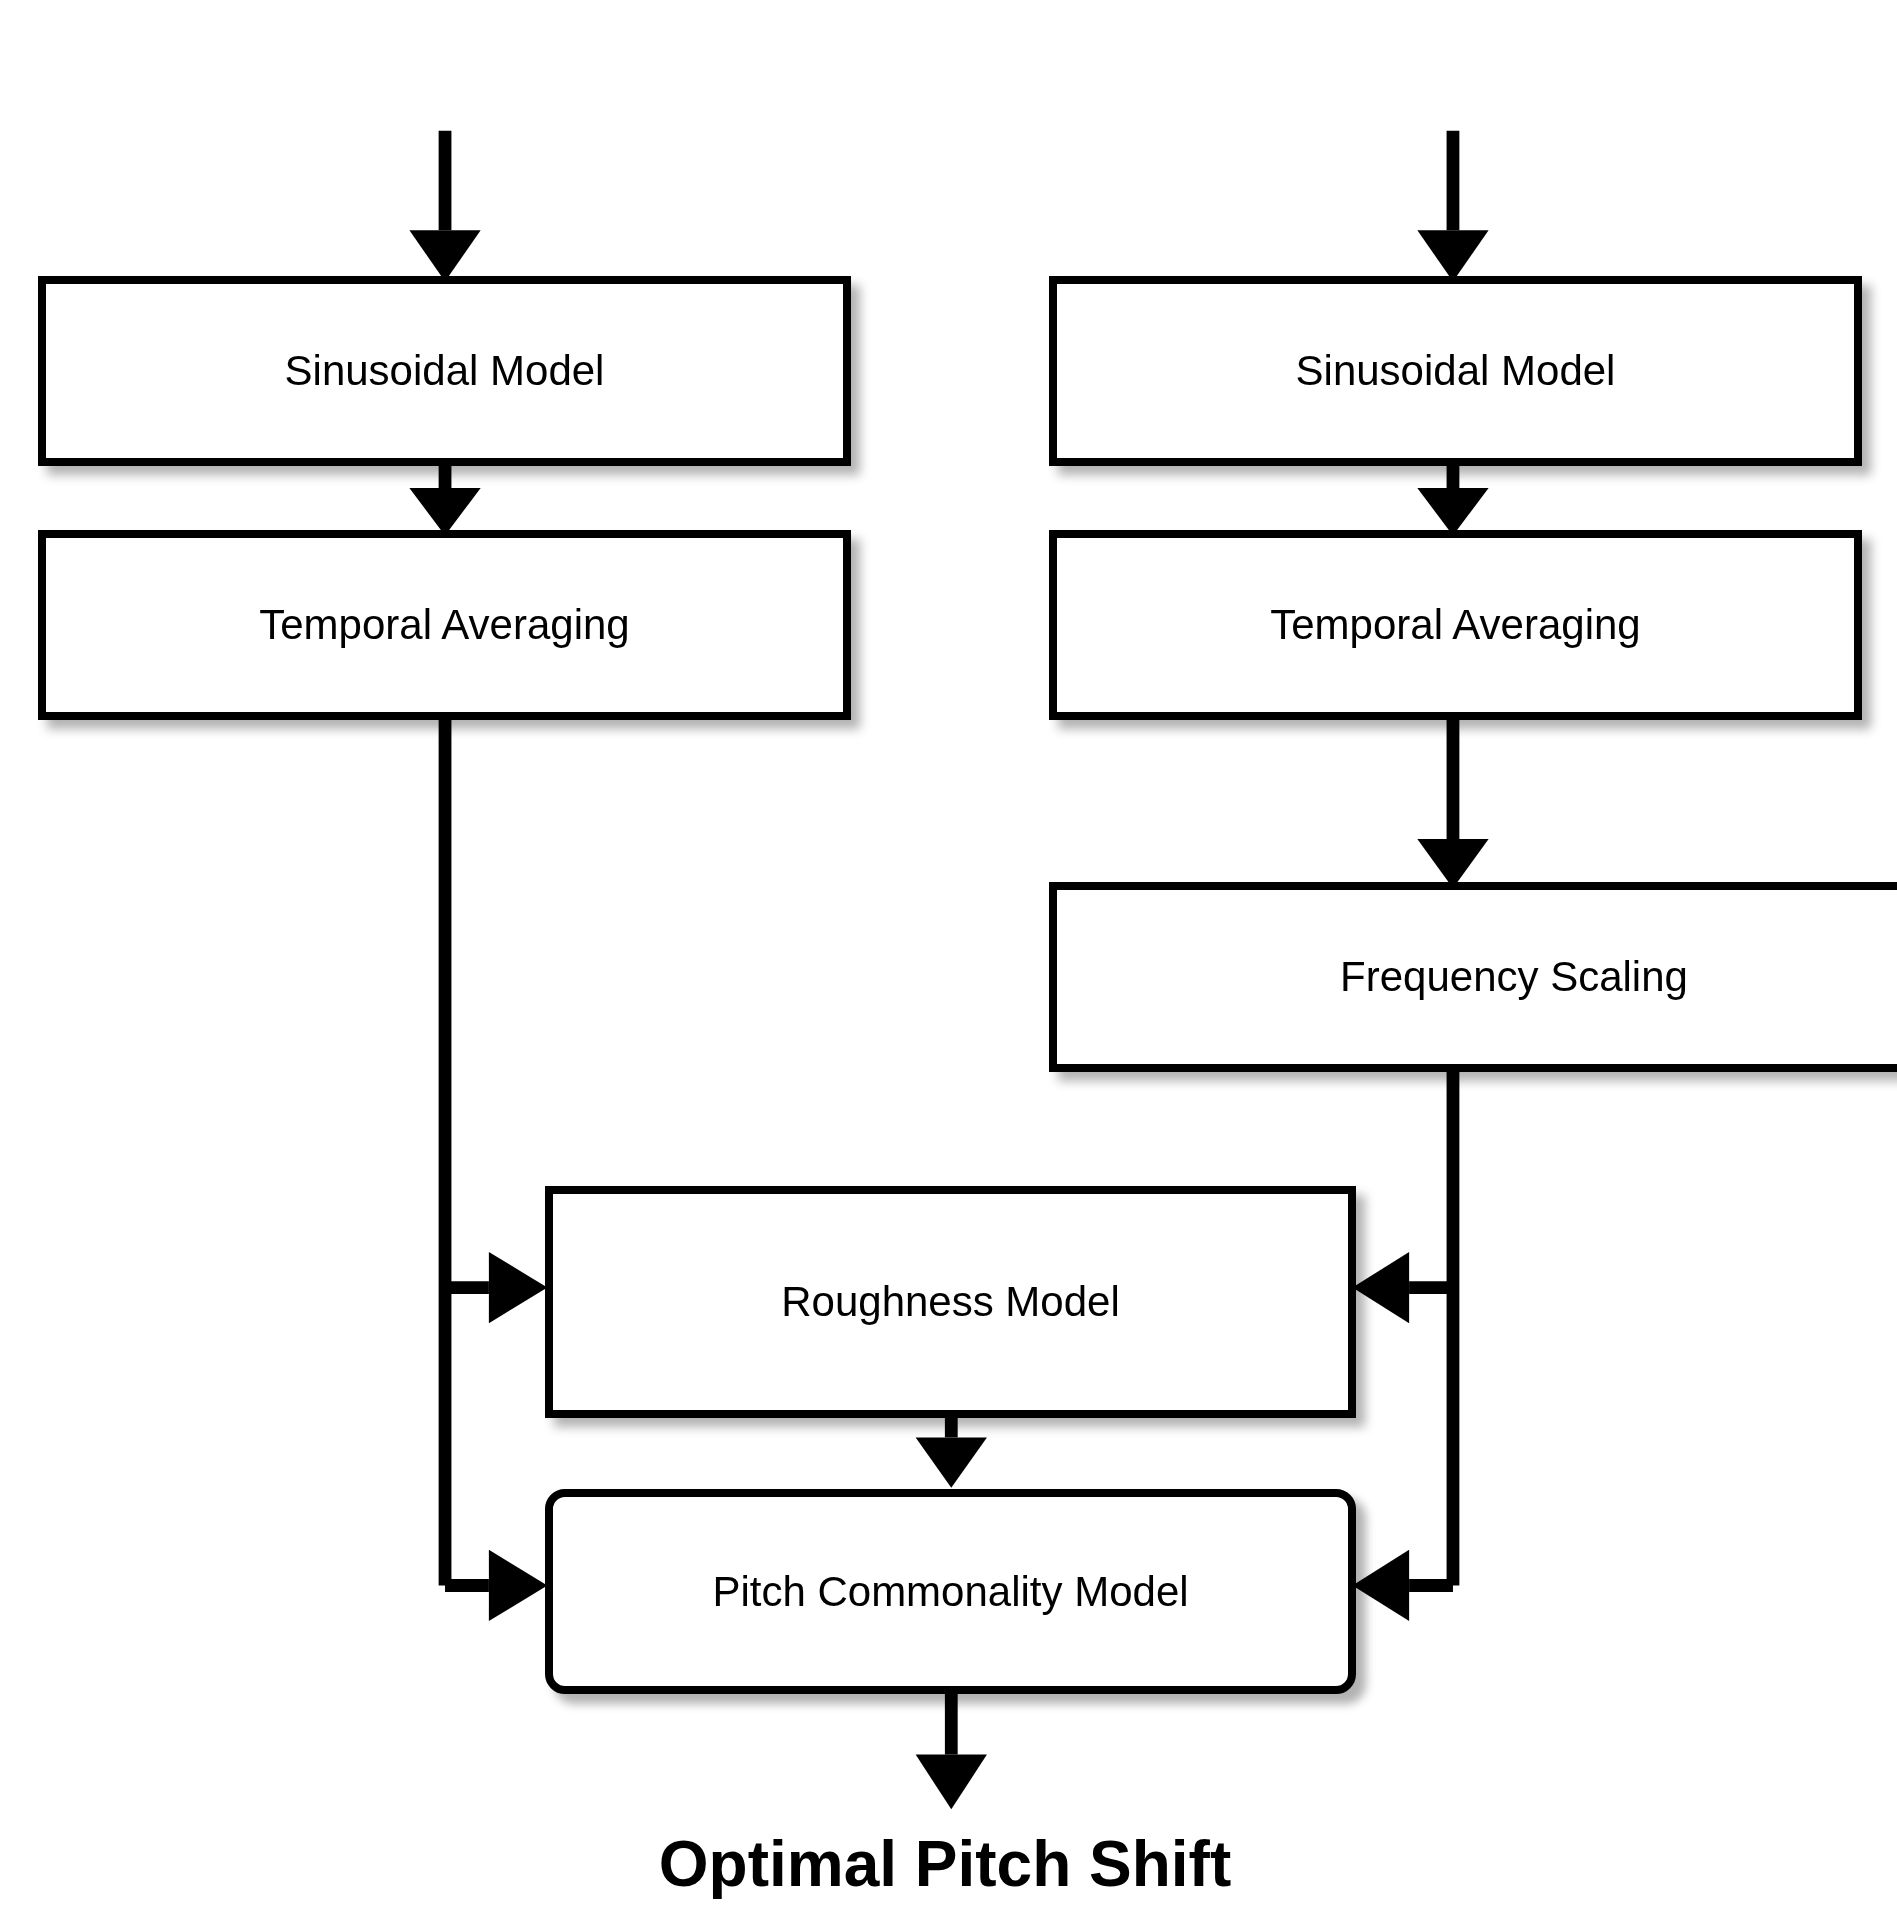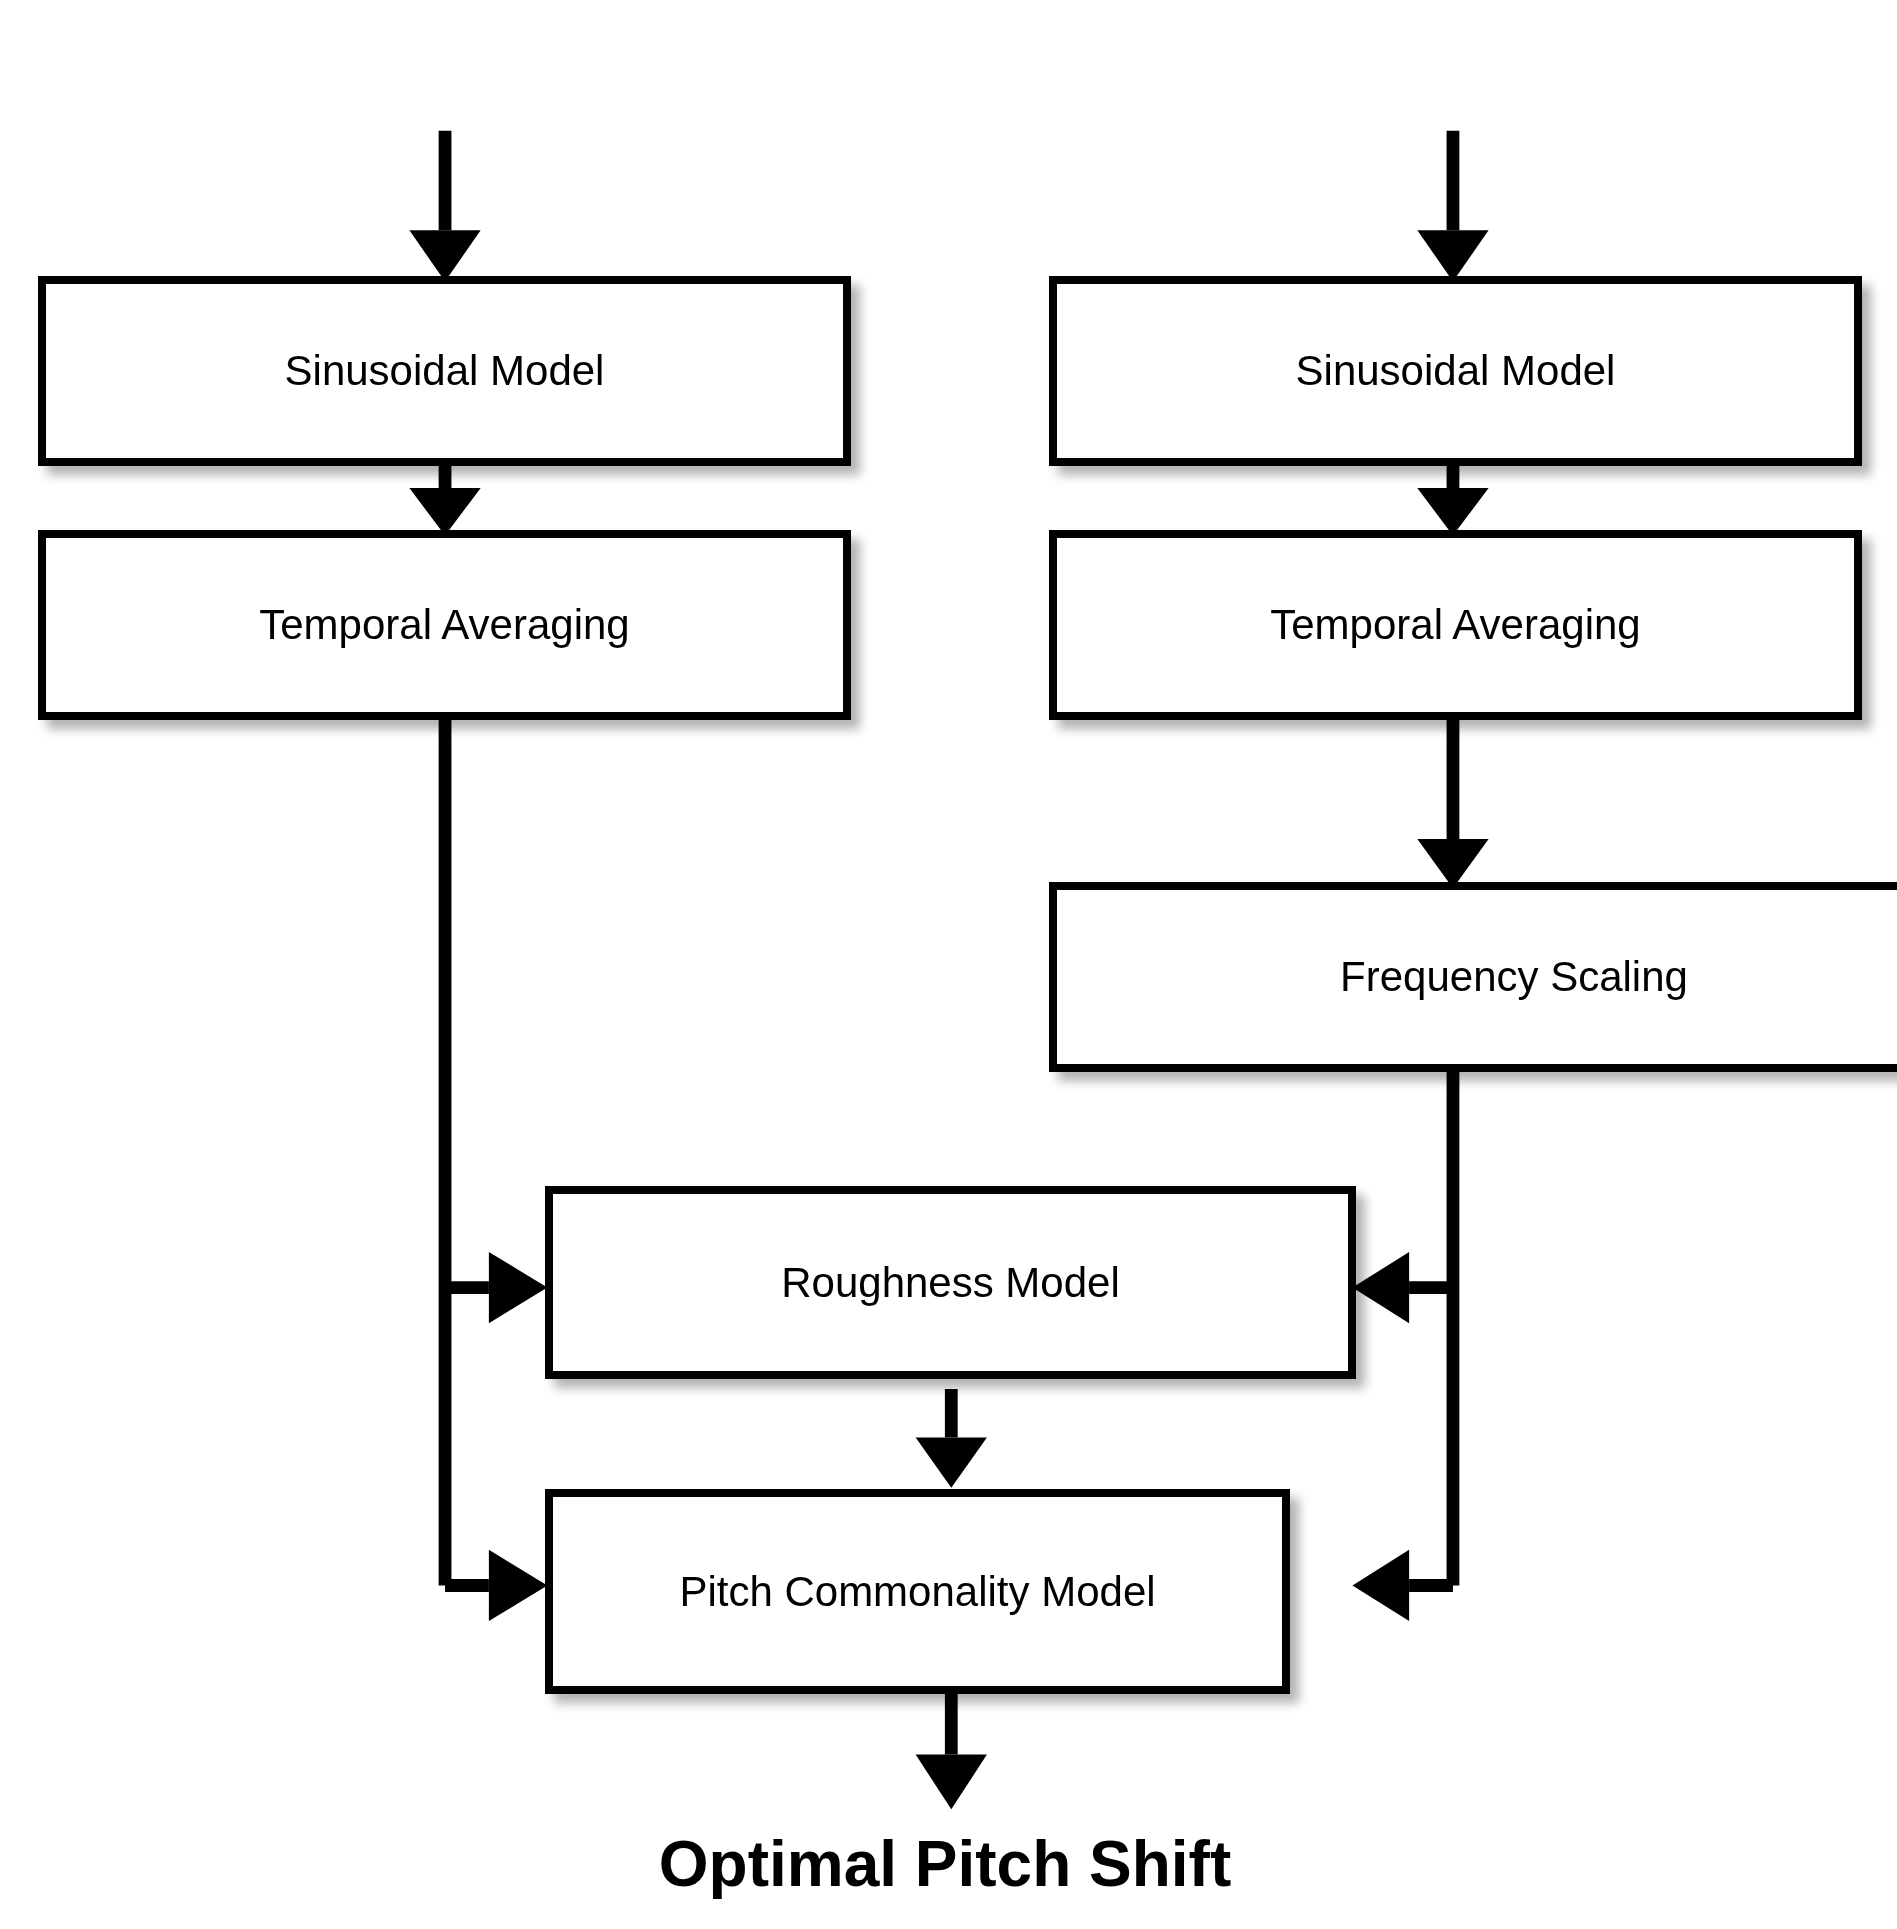--- a/index.html
+++ b/index.html
@@ -142,24 +142,24 @@
   </div>
 
   <div class="node-box" style="left:1049px; top:530px; width:813px; height:190px;">
     <span class="node-label">Temporal Averaging</span>
   </div>
 
   <div class="node-box" style="left:1049px; top:882px; width:930px; height:190px;">
     <span class="node-label">Frequency Scaling</span>
   </div>
 
-  <div class="node-box" style="left:545px; top:1186px; width:811px; height:193px;text-align:right;">
+  <div class="node-box" style="left:545px; top:1186px; width:811px; height:232px;text-align:right;">
     <span class="node-label">Roughness Model</span>
   </div>
 
-  <div class="node-box" style="left:545px; top:1489px; width:745px; height:205px;">
+  <div class="node-box" style="left:545px; top:1489px; width:811px; height:205px;border-radius:20px;">
     <span class="node-label">Pitch Commonality Model</span>
   </div>
 
   <div class="io-label" style="left:488px; top:1832px; width:914px;">Optimal Pitch Shift</div>
 
 </div>
 
 
 </body></html>

